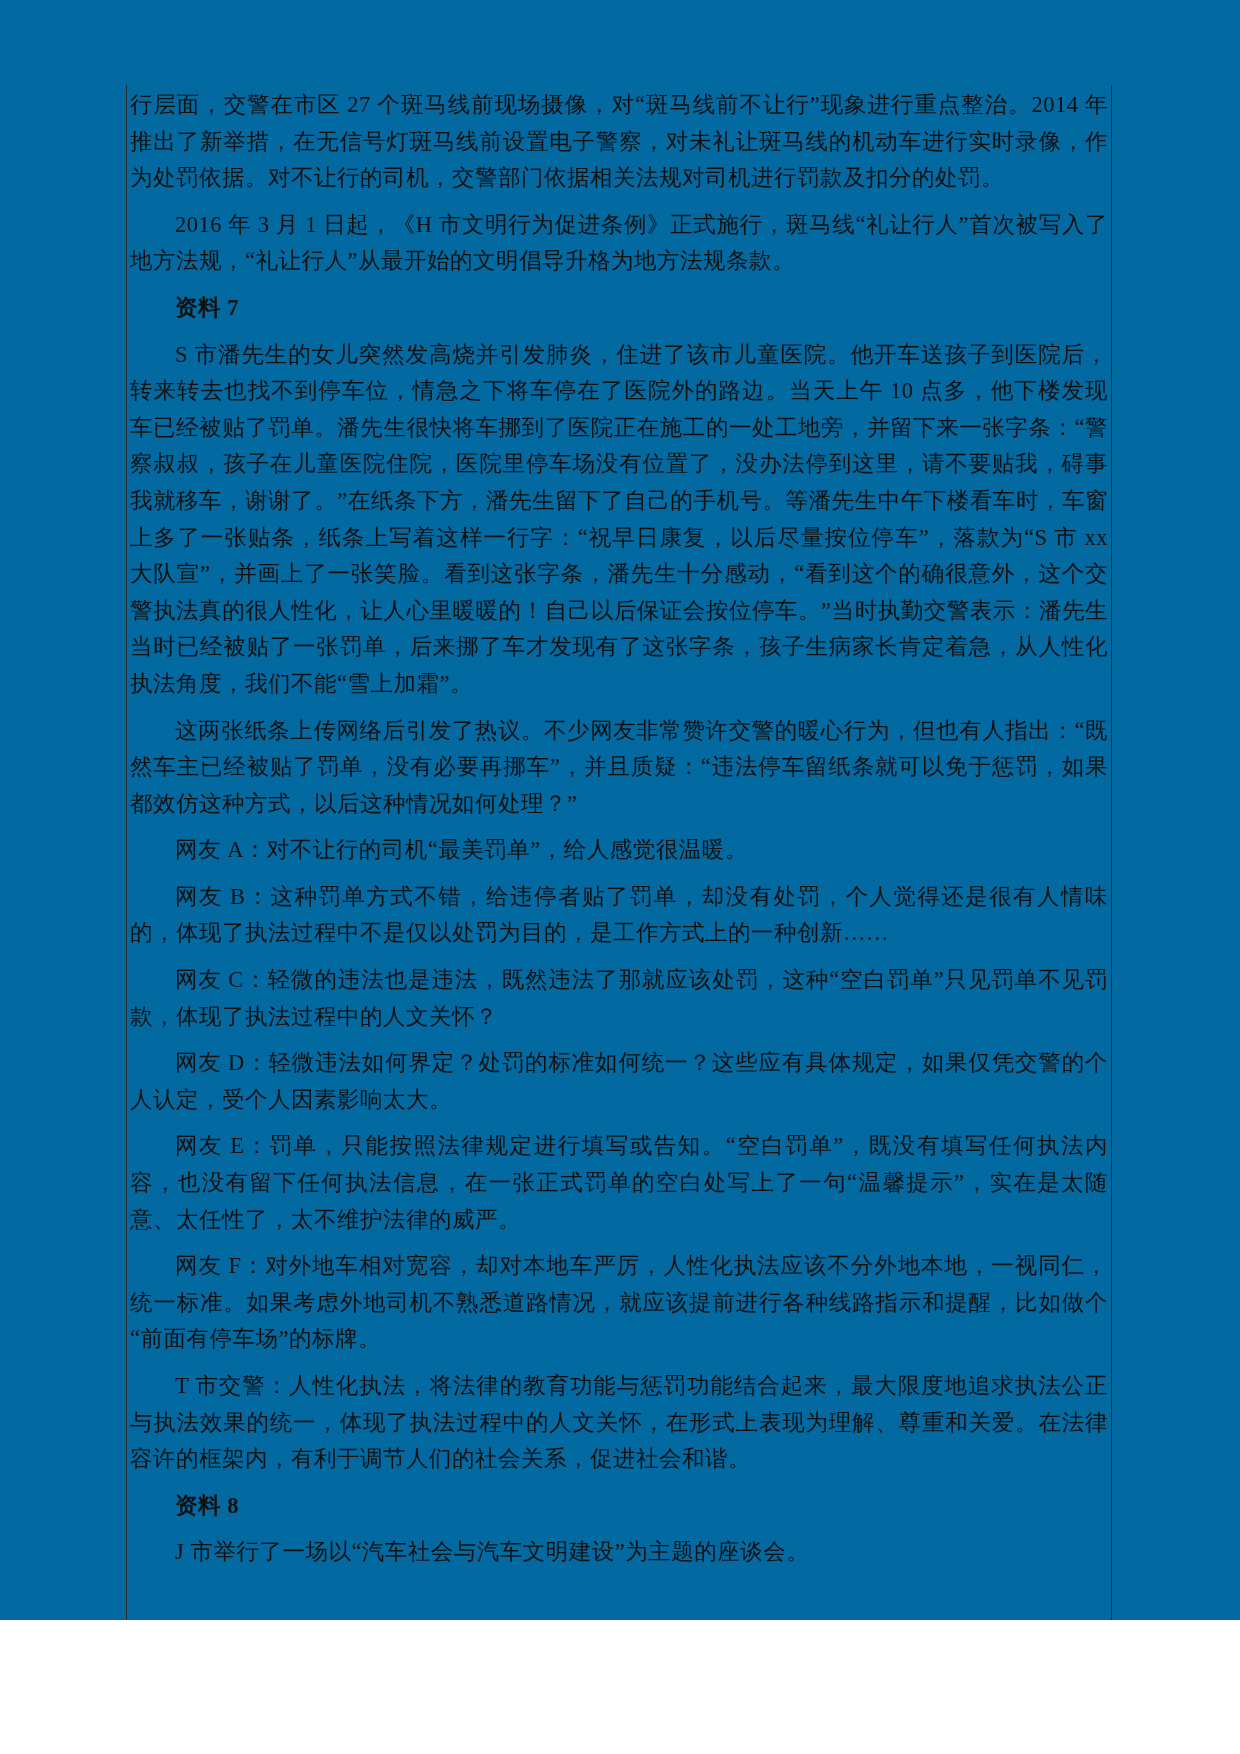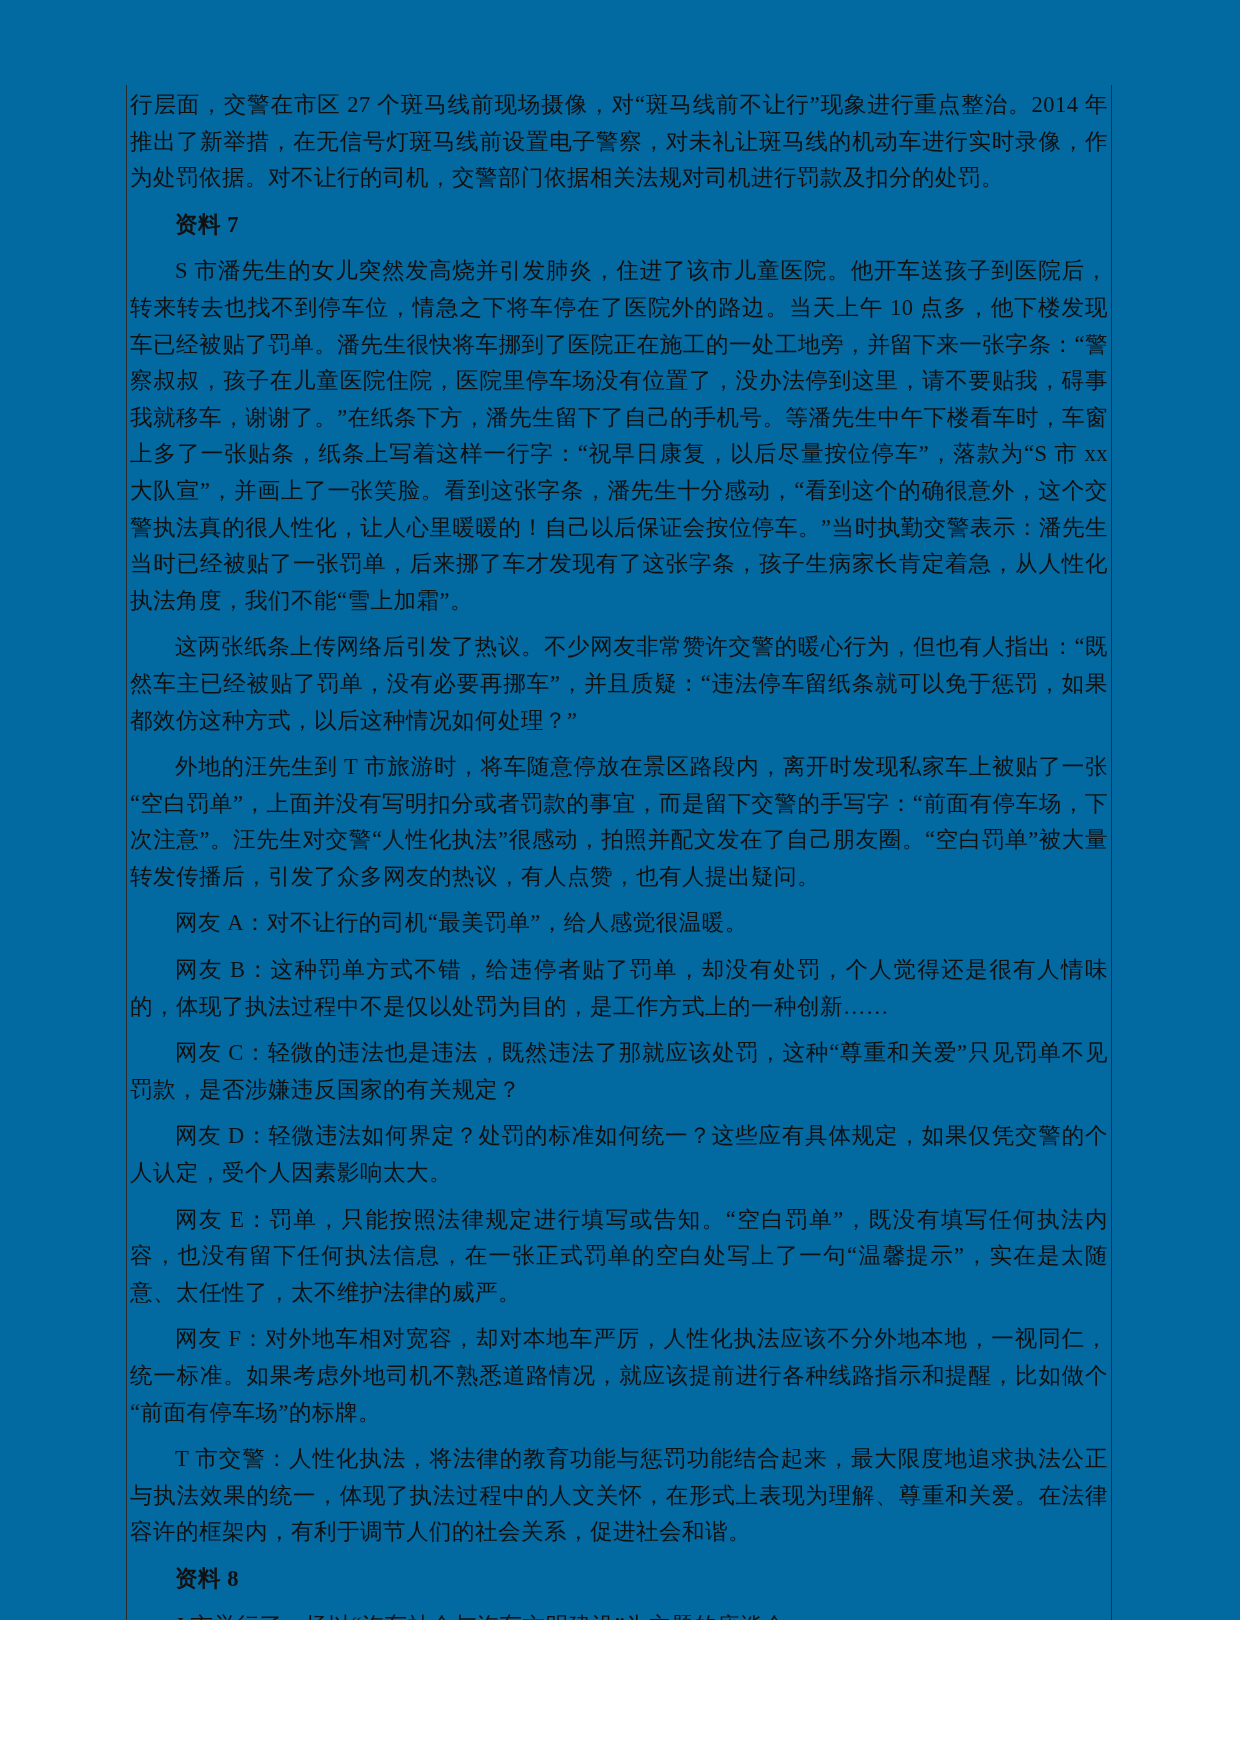--- a/index.html
+++ b/index.html
@@ -76,27 +76,27 @@
     white-space: nowrap;
   }
 </style>
 </head>
 <body>
 
 <div class="page">
   <div class="text-column">
     <div class="text-flow">
       <p class="cont">行层面，交警在市区 27 个斑马线前现场摄像，对“斑马线前不让行”现象进行重点整治。2014 年推出了新举措，在无信号灯斑马线前设置电子警察，对未礼让斑马线的机动车进行实时录像，作为处罚依据。对不让行的司机，交警部门依据相关法规对司机进行罚款及扣分的处罚。</p>
+      <p class="indent">2016 年 3 月 1 日起，《H 市文明行为促进条例》正式施行，斑马线“礼让行人”首次被写入了地方法规，“礼让行人”从最开始的文明倡导升格为地方法规条款。</p>
       <p class="heading">资料 7</p>
       <p class="indent">S 市潘先生的女儿突然发高烧并引发肺炎，住进了该市儿童医院。他开车送孩子到医院后，转来转去也找不到停车位，情急之下将车停在了医院外的路边。当天上午 10 点多，他下楼发现车已经被贴了罚单。潘先生很快将车挪到了医院正在施工的一处工地旁，并留下来一张字条：“警察叔叔，孩子在儿童医院住院，医院里停车场没有位置了，没办法停到这里，请不要贴我，碍事我就移车，谢谢了。”在纸条下方，潘先生留下了自己的手机号。等潘先生中午下楼看车时，车窗上多了一张贴条，纸条上写着这样一行字：“祝早日康复，以后尽量按位停车”，落款为“S 市 xx 大队宣”，并画上了一张笑脸。看到这张字条，潘先生十分感动，“看到这个的确很意外，这个交警执法真的很人性化，让人心里暖暖的！自己以后保证会按位停车。”当时执勤交警表示：潘先生当时已经被贴了一张罚单，后来挪了车才发现有了这张字条，孩子生病家长肯定着急，从人性化执法角度，我们不能“雪上加霜”。</p>
       <p class="indent">这两张纸条上传网络后引发了热议。不少网友非常赞许交警的暖心行为，但也有人指出：“既然车主已经被贴了罚单，没有必要再挪车”，并且质疑：“违法停车留纸条就可以免于惩罚，如果都效仿这种方式，以后这种情况如何处理？”</p>
-      <p class="indent">外地的汪先生到 T 市旅游时，将车随意停放在景区路段内，离开时发现私家车上被贴了一张“空白罚单”，上面并没有写明扣分或者罚款的事宜，而是留下交警的手写字：“前面有停车场，下次注意”。汪先生对交警“人性化执法”很感动，拍照并配文发在了自己朋友圈。“空白罚单”被大量转发传播后，引发了众多网友的热议，有人点赞，也有人提出疑问。</p>
       <p class="indent">网友 A：对不让行的司机“最美罚单”，给人感觉很温暖。</p>
       <p class="indent">网友 B：这种罚单方式不错，给违停者贴了罚单，却没有处罚，个人觉得还是很有人情味的，体现了执法过程中不是仅以处罚为目的，是工作方式上的一种创新……</p>
-      <p class="indent">网友 C：轻微的违法也是违法，既然违法了那就应该处罚，这种“尊重和关爱”只见罚单不见罚款，是否涉嫌违反国家的有关规定？</p>
+      <p class="indent">网友 C：轻微的违法也是违法，既然违法了那就应该处罚，这种“空白罚单”只见罚单不见罚款，体现了执法过程中的人文关怀？</p>
       <p class="indent">网友 D：轻微违法如何界定？处罚的标准如何统一？这些应有具体规定，如果仅凭交警的个人认定，受个人因素影响太大。</p>
       <p class="indent">网友 E：罚单，只能按照法律规定进行填写或告知。“空白罚单”，既没有填写任何执法内容，也没有留下任何执法信息，在一张正式罚单的空白处写上了一句“温馨提示”，实在是太随意、太任性了，太不维护法律的威严。</p>
       <p class="indent">网友 F：对外地车相对宽容，却对本地车严厉，人性化执法应该不分外地本地，一视同仁，统一标准。如果考虑外地司机不熟悉道路情况，就应该提前进行各种线路指示和提醒，比如做个“前面有停车场”的标牌。</p>
       <p class="indent">T 市交警：人性化执法，将法律的教育功能与惩罚功能结合起来，最大限度地追求执法公正与执法效果的统一，体现了执法过程中的人文关怀，在形式上表现为理解、尊重和关爱。在法律容许的框架内，有利于调节人们的社会关系，促进社会和谐。</p>
       <p class="heading">资料 8</p>
       <p class="indent">J 市举行了一场以“汽车社会与汽车文明建设”为主题的座谈会。</p>
 
     </div>
     <div class="footer-bar">
       <div class="watermark-box">

